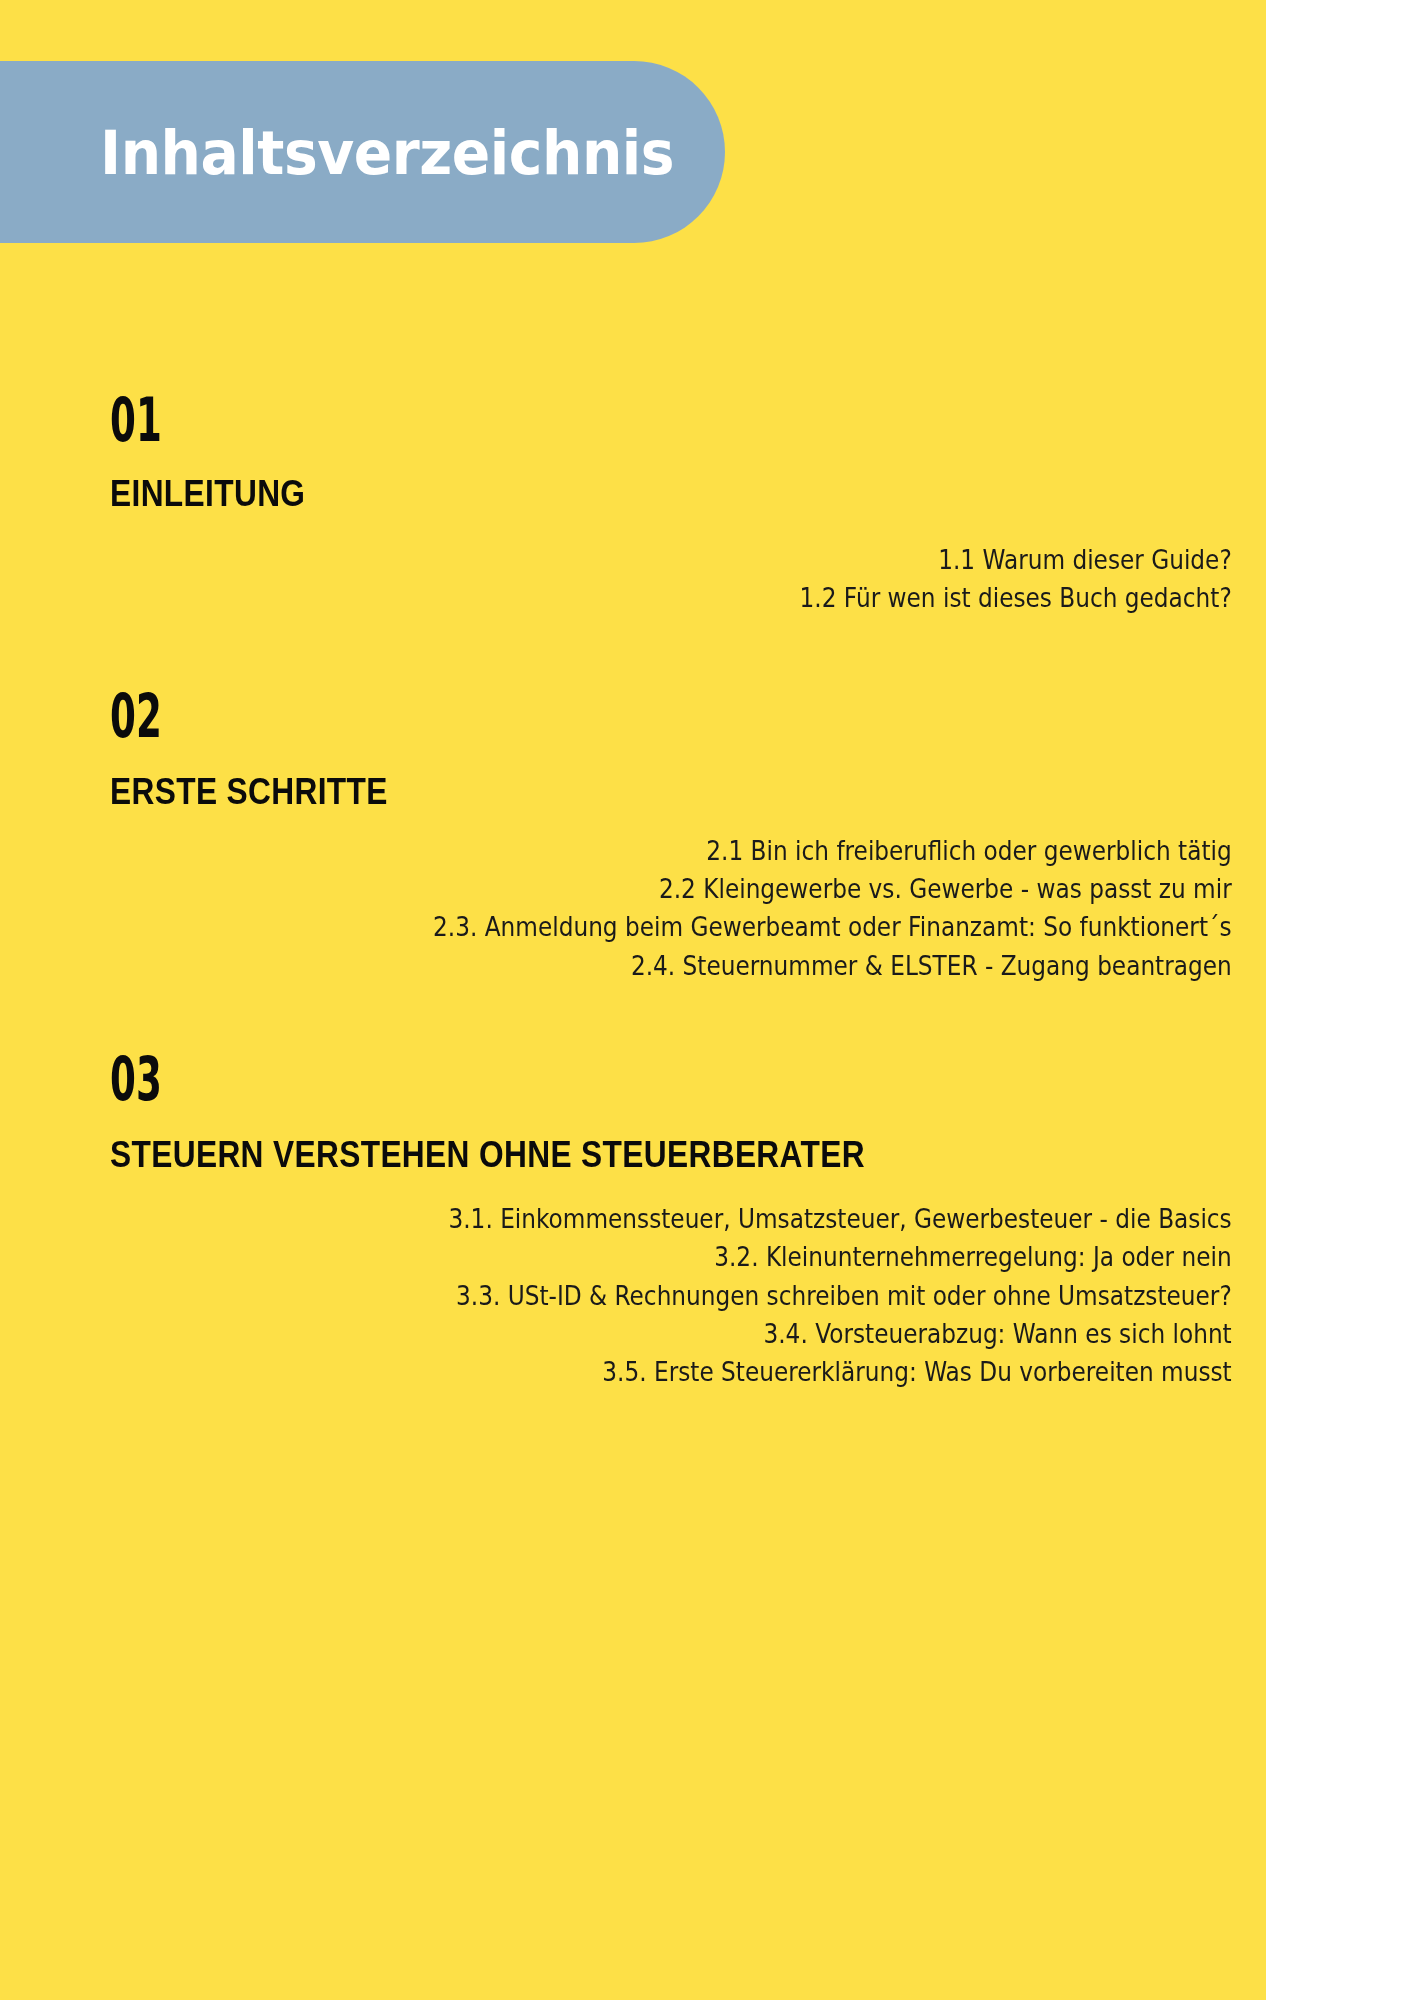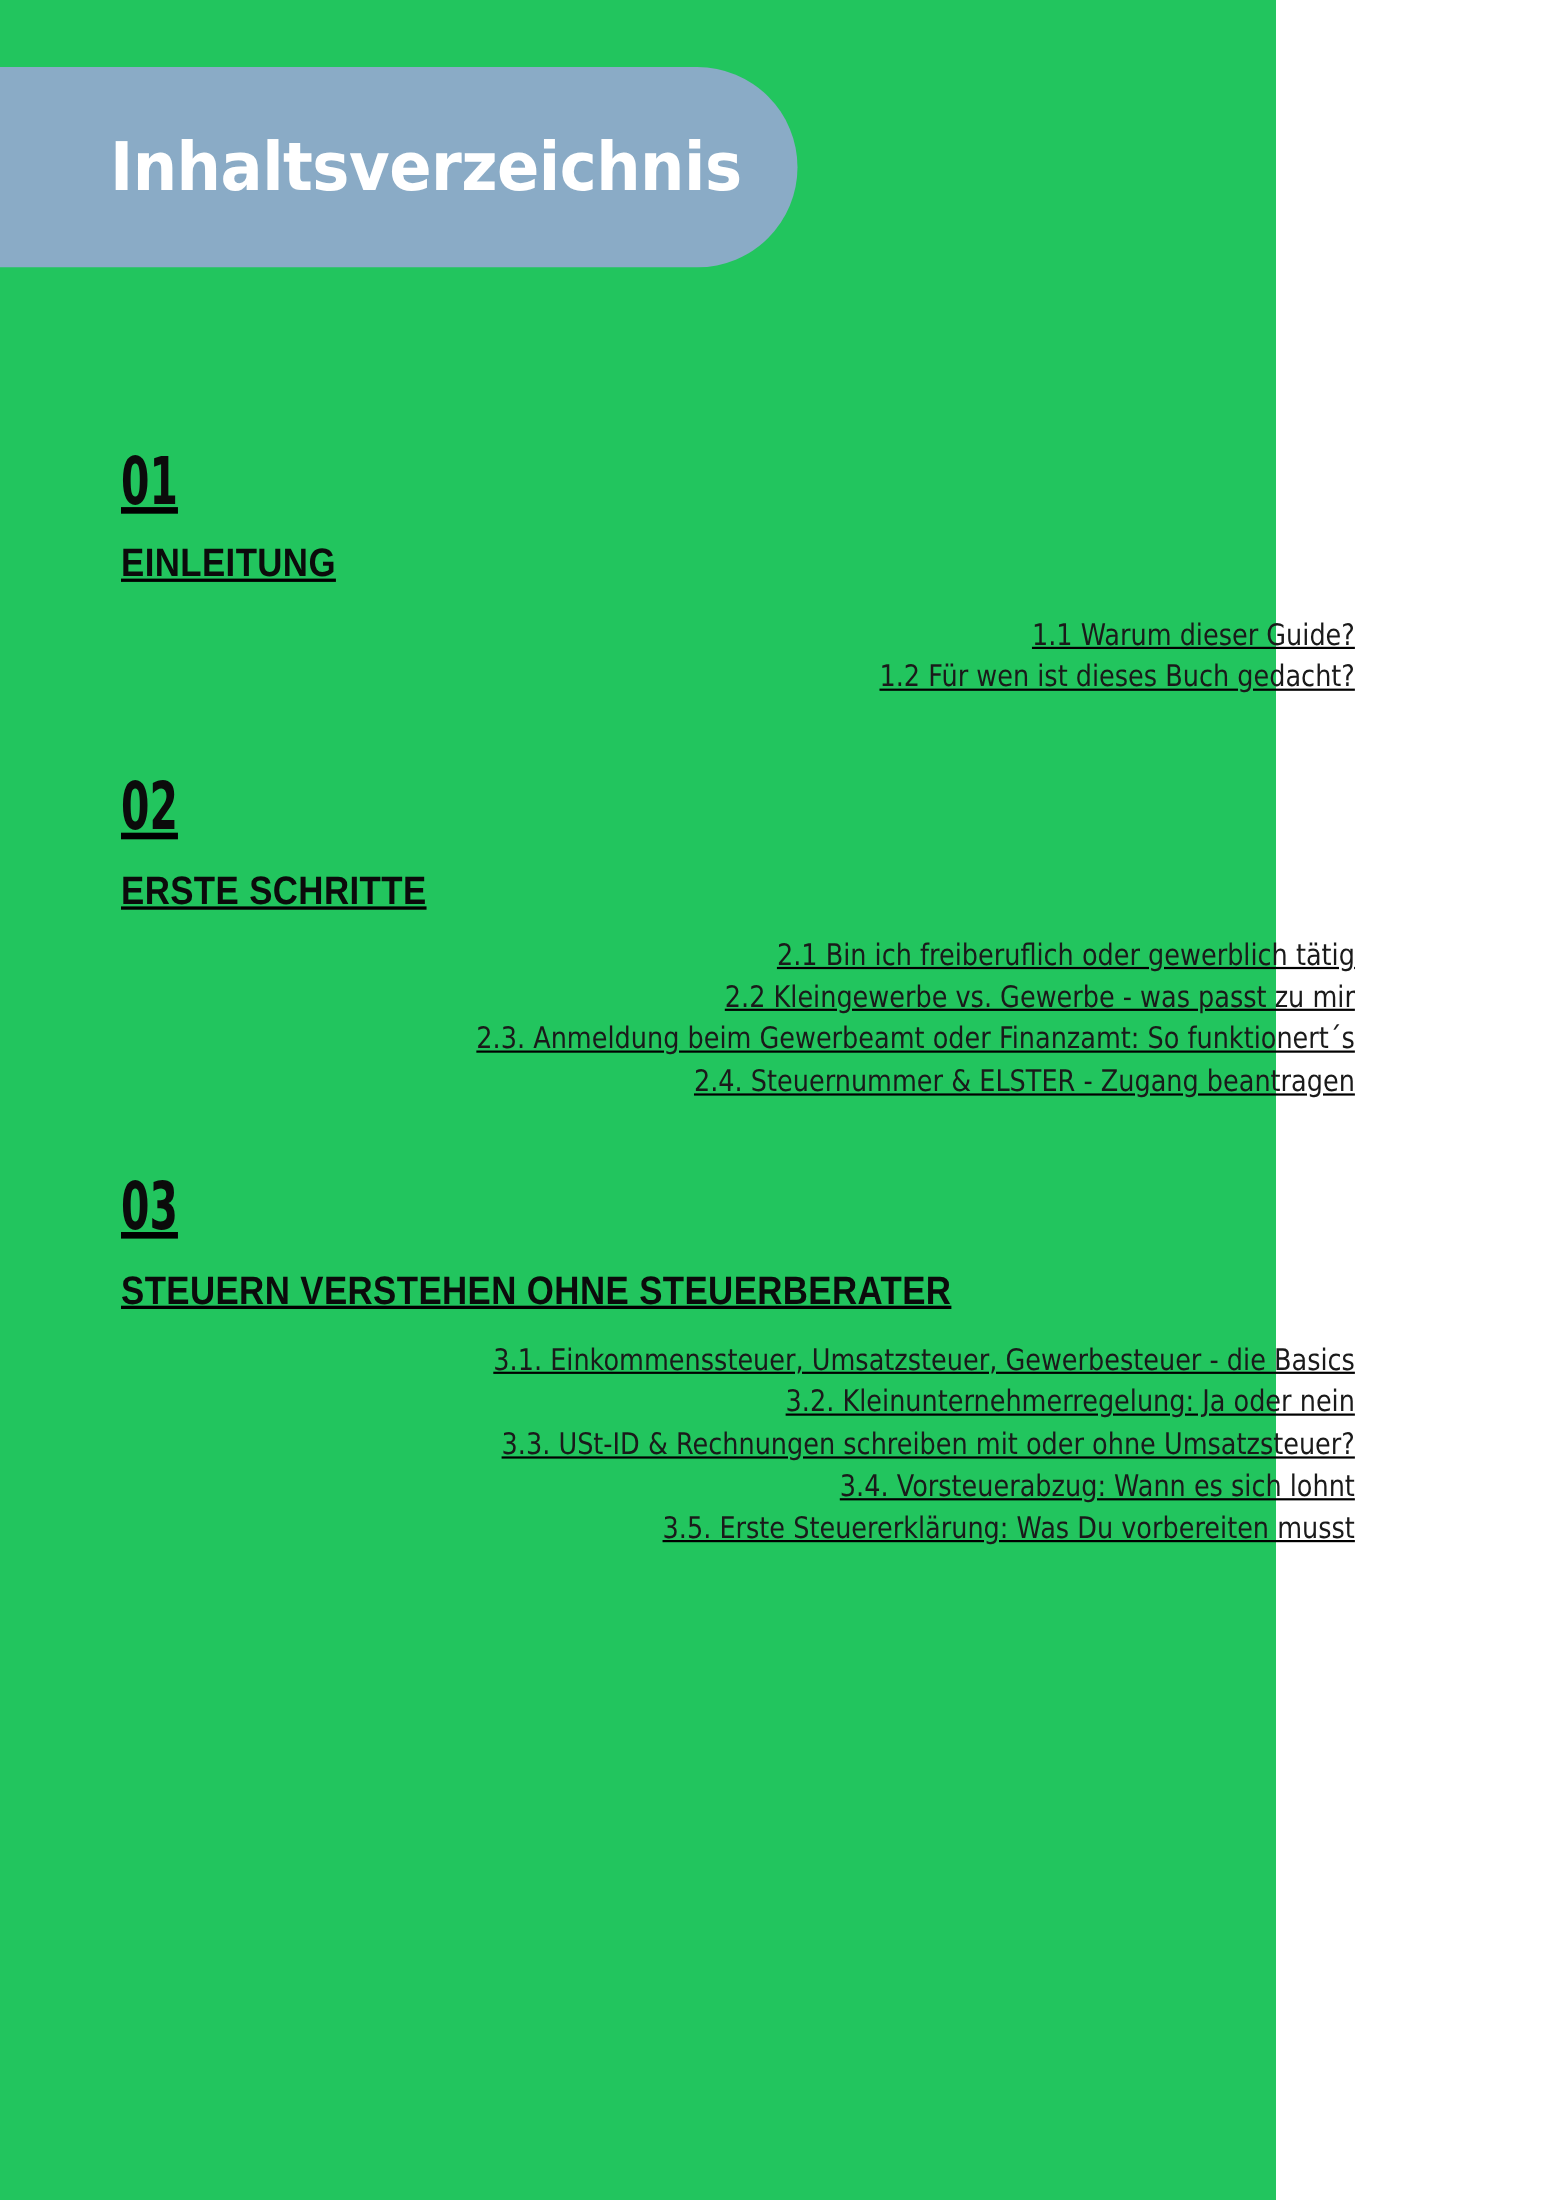--- a/index.html
+++ b/index.html
@@ -10,23 +10,23 @@
     width: 1414px;
     height: 2000px;
     background: #ffffff;
     font-family: "DejaVu Sans", sans-serif;
     -webkit-font-smoothing: antialiased;
     overflow: hidden;
   }
 
   .page {
     position: relative;
-    width: 1160px;
+    width: 1266px;
     height: 2000px;
-    background: #22c55e;
+    background: #fde047;
     box-sizing: border-box;
   }
 
   
   .header-banner {
     position: absolute;
     left: 0;
     top: 61px;
     width: 725px;
     height: 182px;
@@ -46,23 +46,22 @@
     letter-spacing: -0.5px;
     white-space: nowrap;
     transform: scaleX(0.93);
     transform-origin: left center;
   }
 
   
   .content {
     position: absolute;
     left: 0;
-    top: 408px;
+    top: 390px;
     width: 1414px;
-    text-decoration: underline;
   }
 
   .section {
     margin-bottom: 0;
   }
 
   .section-number {
     margin-left: 110px;
     font-family: "DejaVu Sans", sans-serif;
     font-weight: 700;

